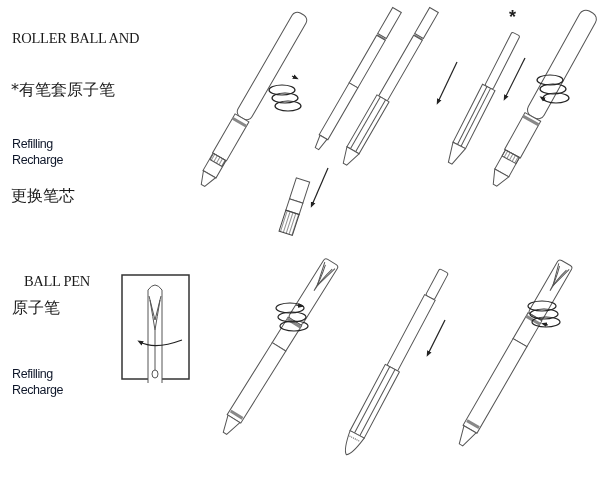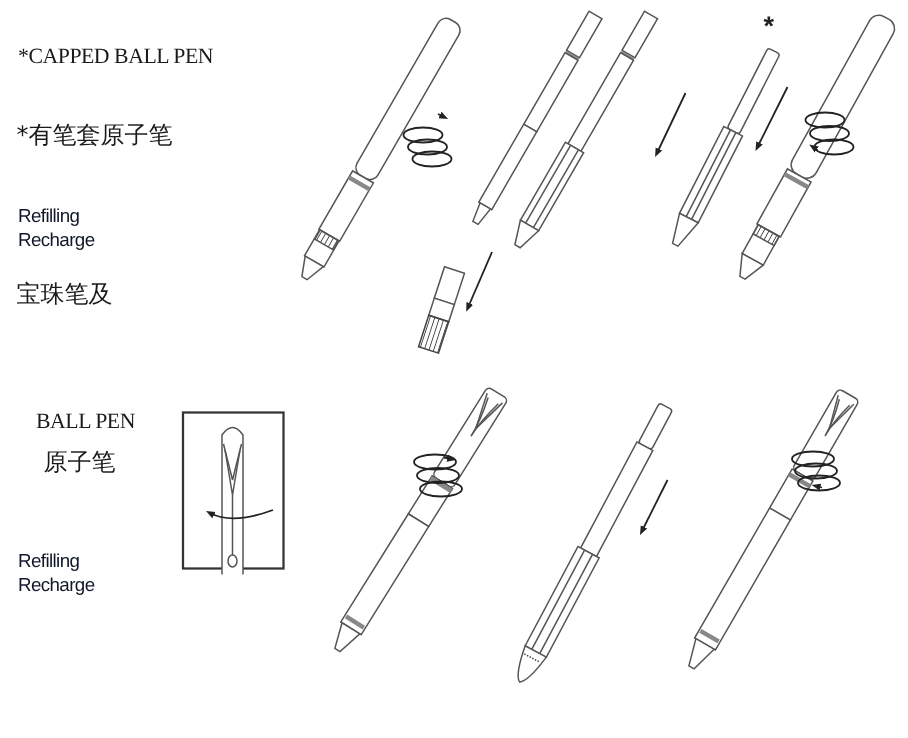--- a/index.html
+++ b/index.html
@@ -12,37 +12,37 @@
   svg.art { position: absolute; left: 0; top: 0; }
   .pen { fill: #fff; stroke: #555; stroke-width: 1; }
   .ln { fill: none; stroke: #555; stroke-width: 1; }
   .dk { fill: none; stroke: #222; stroke-width: 1.2; }
   .band { fill: none; stroke: #888; stroke-width: 3; }
 </style>
 </head>
 <body>
 
 <div class="label" style="left:12px; top:31px;">
-  <span class="title-en block">*CAPPED BALL PEN</span>
+  <span class="title-en block">ROLLER BALL AND</span>
 </div>
 <div class="label" style="left:11px; top:80px;">
   <span class="title-zh block">*有笔套原子笔</span>
 </div>
 <div class="label" style="left:12px; top:136px;">
   <span class="sub-en block">Refilling</span>
   <span class="sub-en block">Recharge</span>
 </div>
 <div class="label" style="left:11px; top:186px;">
-  <span class="title-zh block">宝珠笔及</span>
+  <span class="title-zh block">更换笔芯</span>
 </div>
 
 <div class="label" style="left:24px; top:274px;">
   <span class="title-en block">BALL PEN</span>
 </div>
-<div class="label" style="left:12px; top:298px;margin-left:17px;">
+<div class="label" style="left:12px; top:298px;">
   <span class="title-zh block">原子笔</span>
 </div>
 <div class="label" style="left:12px; top:366px;">
   <span class="sub-en block">Refilling</span>
   <span class="sub-en block">Recharge</span>
 </div>
 <div class="label" style="left:12px; top:410px;">
 </div>
 
 <div class="label" style="left:509px; top:8px; font-family:'Liberation Sans',sans-serif; font-size:18px; font-weight:bold;">*</div>

